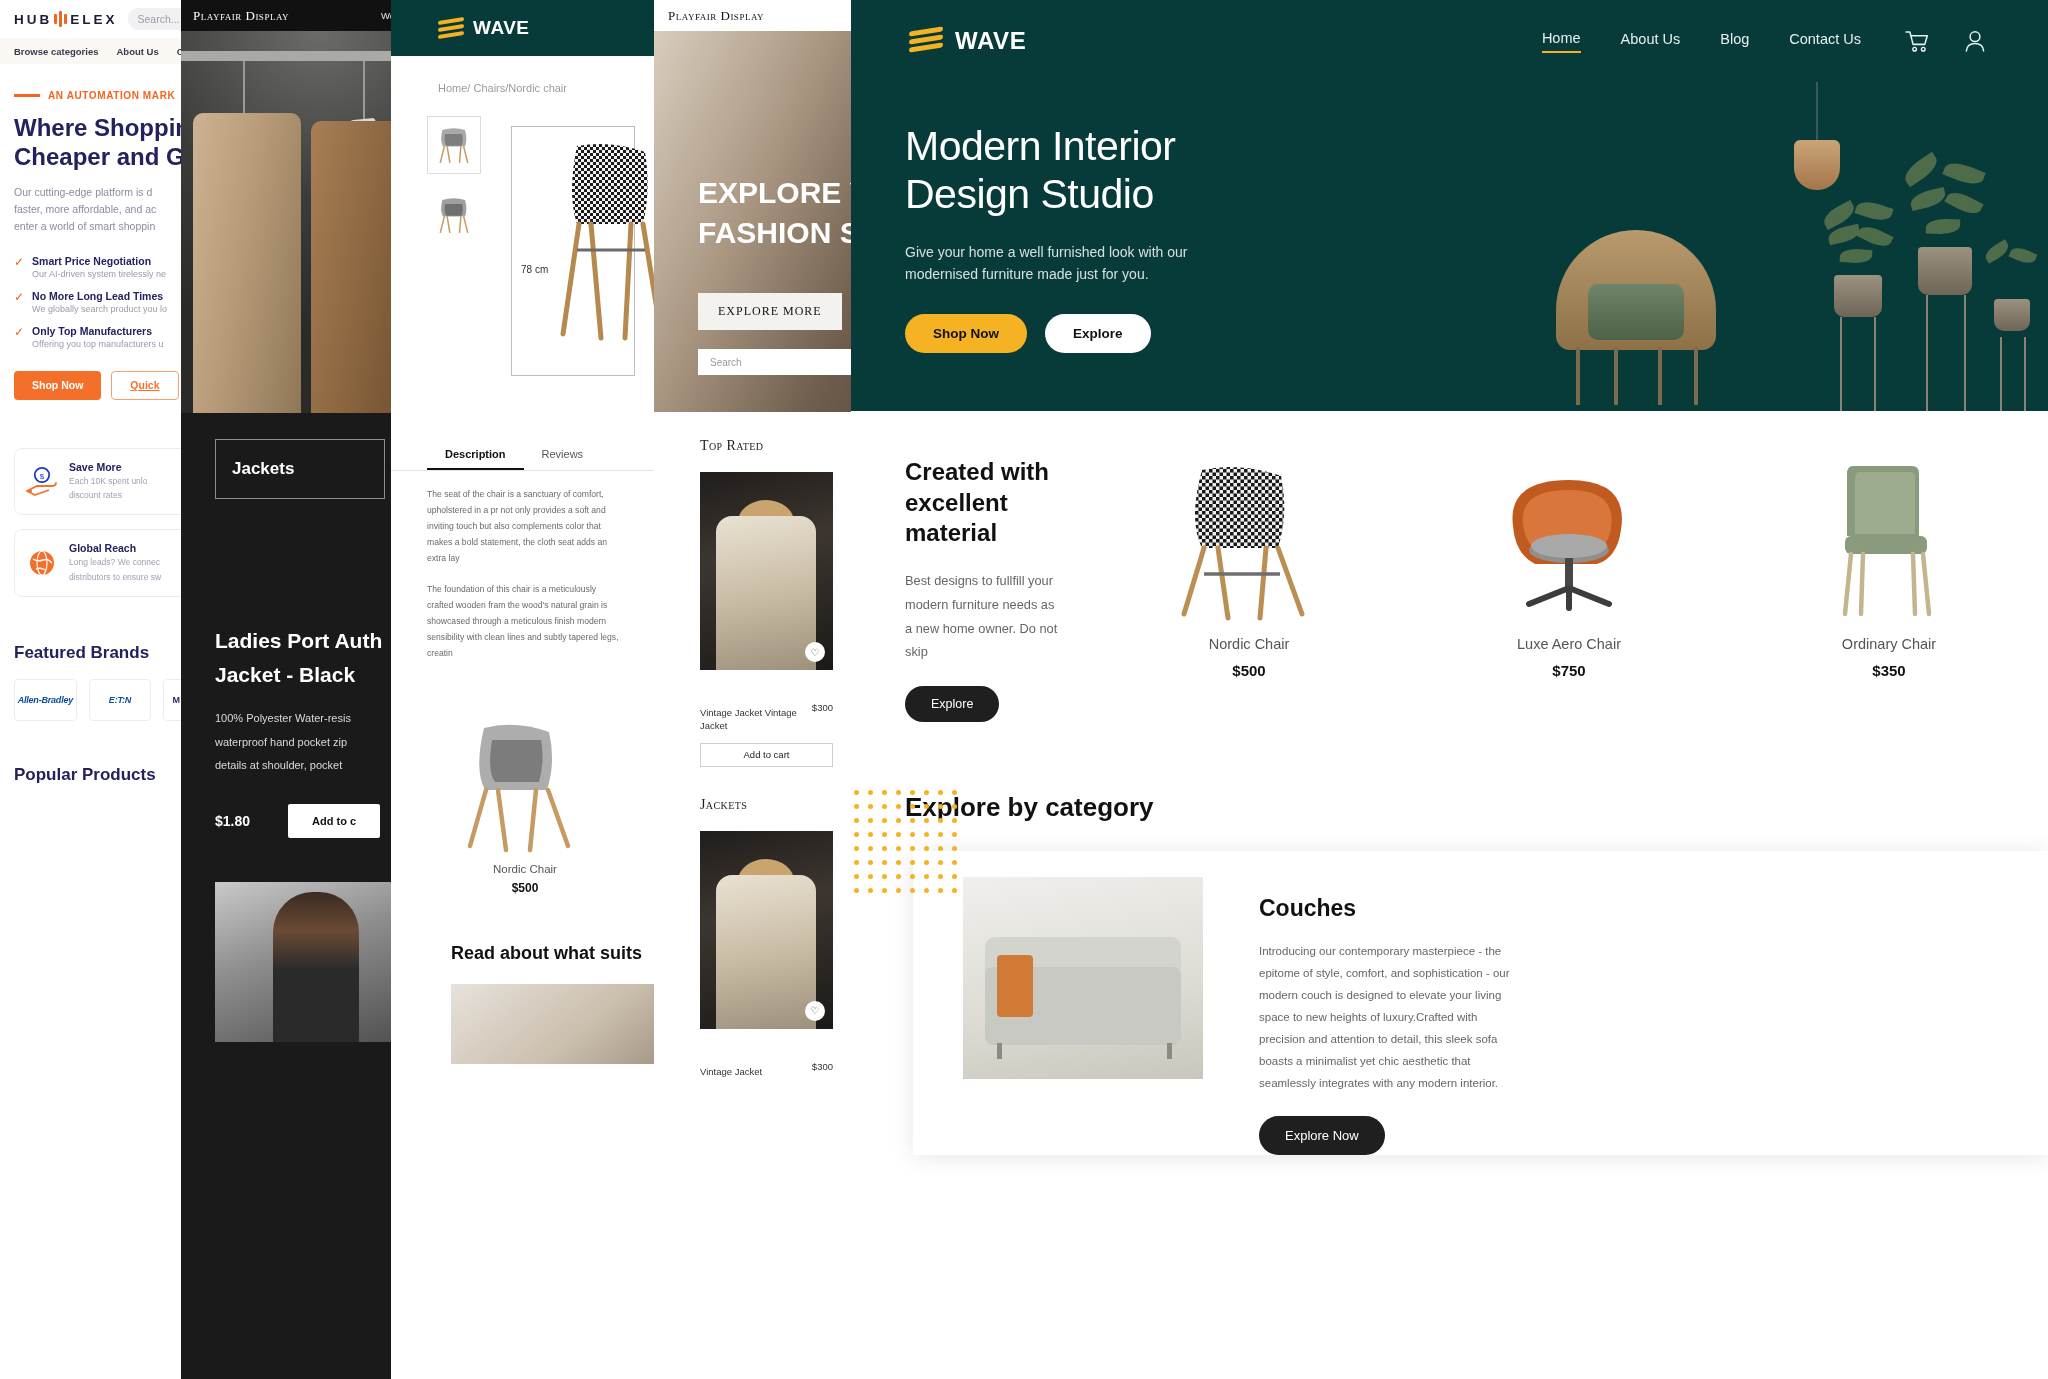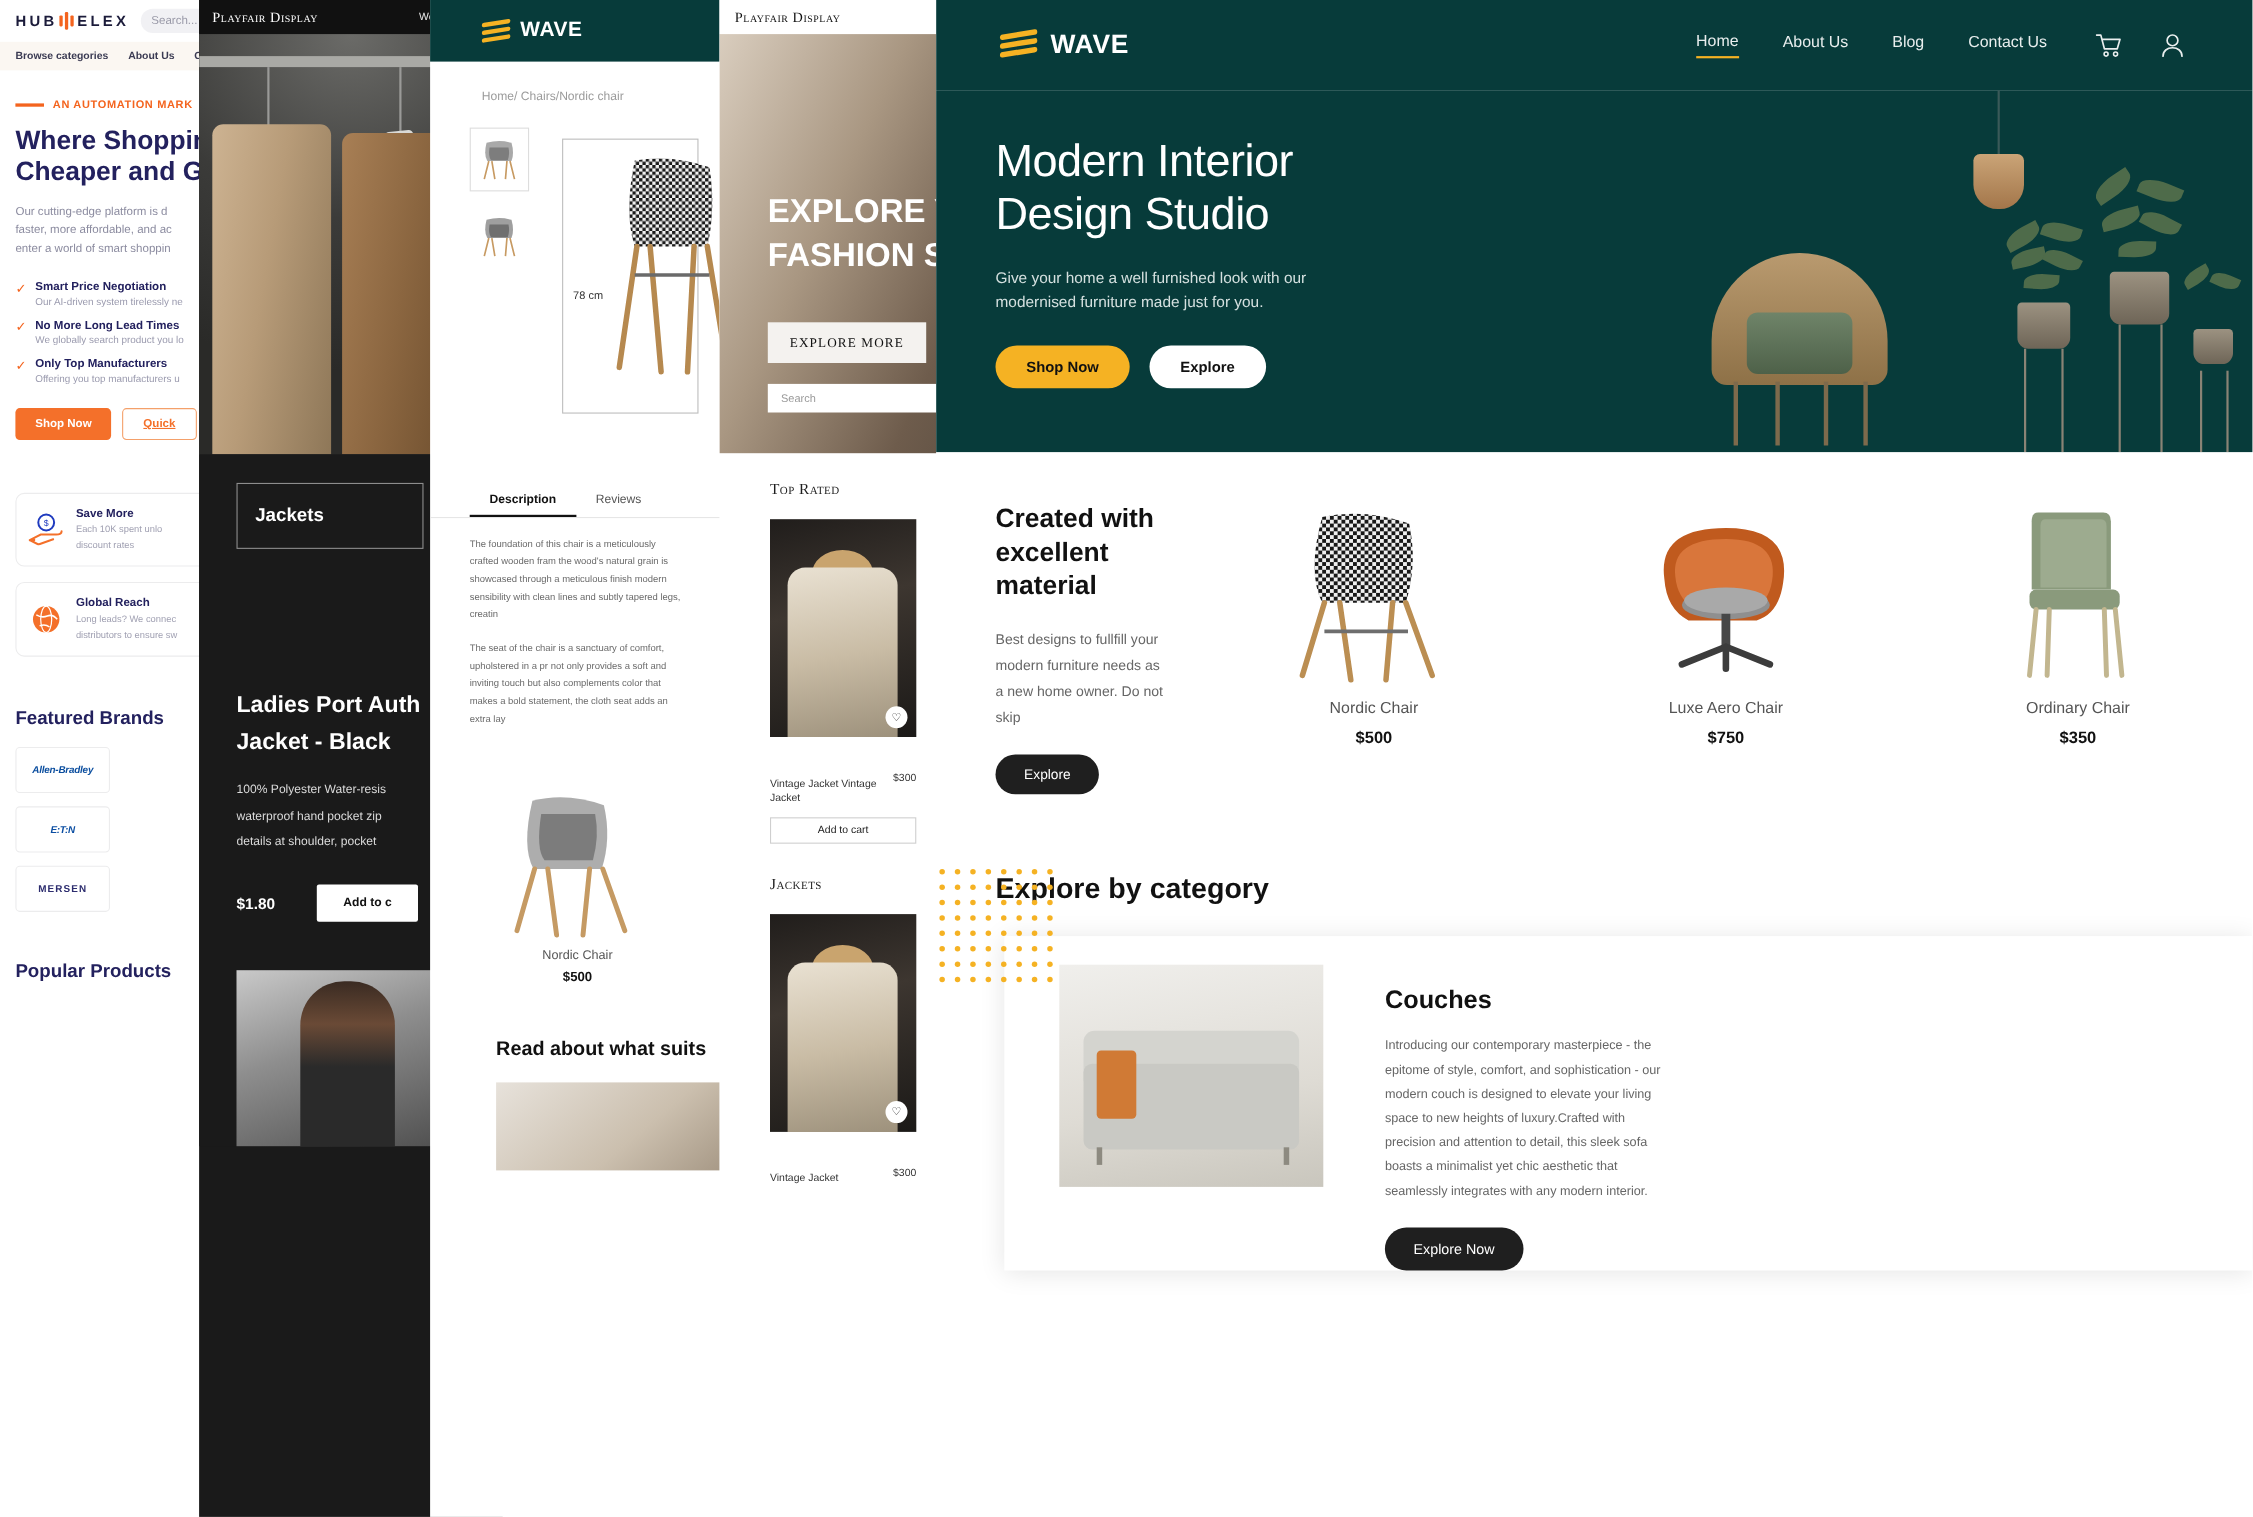--- a/index.html
+++ b/index.html
@@ -39,21 +39,21 @@
   .hx-ctas { margin-top: 22px; display:flex; gap: 10px; }
   .hx-btn { height: 29px; border-radius: 4px; display:flex; align-items:center; justify-content:center; font-size: 10.5px; font-weight:600; padding: 0 18px; white-space:nowrap;}
   .hx-btn.solid { background:#f4702a; color:#fff; }
   .hx-btn.ghost { background:#fff; color:#f4702a; border: 1px solid #f4a06a; text-decoration: underline; }
   .hx-cards { margin-top: 48px; display:flex; flex-direction:column; gap: 14px; }
   .hx-card { border: 1px solid #ececed; border-radius: 8px; padding: 12px 10px; display:flex; gap: 10px; align-items:center; min-height:64px; }
   .hx-ic { width: 34px; height: 30px; flex: none; position:relative; }
   .hx-card-t { font-size: 10.5px; font-weight:700; color:#23215e; }
   .hx-card-d { font-size: 8.5px; color:#a0a0b2; line-height:1.5; margin-top:2px; white-space:nowrap; }
   .hx-sec-title { margin-top: 46px; font-size: 17px; font-weight: 800; color:#23215e; }
-  .hx-brands { margin-top: 16px; display:flex; flex-direction:column; gap: 12px; align-items:flex-start; }
+  .hx-brands { margin-top: 16px; display:flex; flex-direction:row; gap: 12px; align-items:center; }
   .hx-brand { width: 86px; height: 42px; border: 1px solid #ececed; border-radius: 4px; display:flex; align-items:center; justify-content:center; }
   .hx-brand-txt { font-size: 9px; font-weight: 800; font-style: italic; letter-spacing:-0.2px; }
   .b-ab { color:#0a4d9e; }
   .b-ea { color:#0b4ea2; }
   .b-me { color:#2c2c6e; font-style:normal; letter-spacing:1px;}
   .hx-pop { margin-top: 44px; font-size: 17px; font-weight: 800; color:#23215e; }
 
   
   #panel-dark { left: 181px; width: 276px; height: 1379px; background:#1a1a1a; }
   .pd-topbar { height: 31px; background:#111; display:flex; align-items:center; justify-content:space-between; padding: 0 12px; }
@@ -395,22 +395,22 @@
             <path d="M22 86 L6 196 M86 86 L104 196 M34 86 L44 200 M74 86 L68 200" stroke="#b6894f" stroke-width="5" stroke-linecap="round"></path>
             <path d="M20 112 L88 112" stroke="#6a6a6a" stroke-width="3"></path>
           </svg>
         </div>
       </div>
     </div>
     <div class="wp-tabs">
       <div class="wp-tab active">Description</div>
       <div class="wp-tab">Reviews</div>
     </div>
+    <div class="wp-para">The seat of the chair is a sanctuary of comfort, upholstered in a pr not only provides a soft and inviting touch but also complements color that makes a bold statement, the cloth seat adds an extra lay</div>
     <div class="wp-para">The foundation of this chair is a meticulously crafted wooden fram the wood's natural grain is showcased through a meticulous finish modern sensibility with clean lines and subtly tapered legs, creatin</div>
-    <div class="wp-para">The seat of the chair is a sanctuary of comfort, upholstered in a pr not only provides a soft and inviting touch but also complements color that makes a bold statement, the cloth seat adds an extra lay</div>
     <div class="wp-prodcard">
       <svg width="126" height="135" viewBox="0 0 126 135" style="margin:0 auto;display:block">
         <path d="M22 8 q-10 42 1 62 h62 q9 -28 2 -58 q-34 -12 -65 -4z" fill="#adadad"></path>
         <path d="M30 20 q-5 32 3 42 h44 q6 -22 2 -42z" fill="#7c7c7c"></path>
         <path d="M24 70 L8 126 M86 70 L106 126 M36 70 L44 130 M74 70 L68 130" stroke="#c59a63" stroke-width="4.5" stroke-linecap="round"></path>
       </svg>
       <div class="wp-prod-name">Nordic Chair</div>
       <div class="wp-prod-price">$500</div>
     </div>
     <div class="wp-read">Read about what suits</div>

